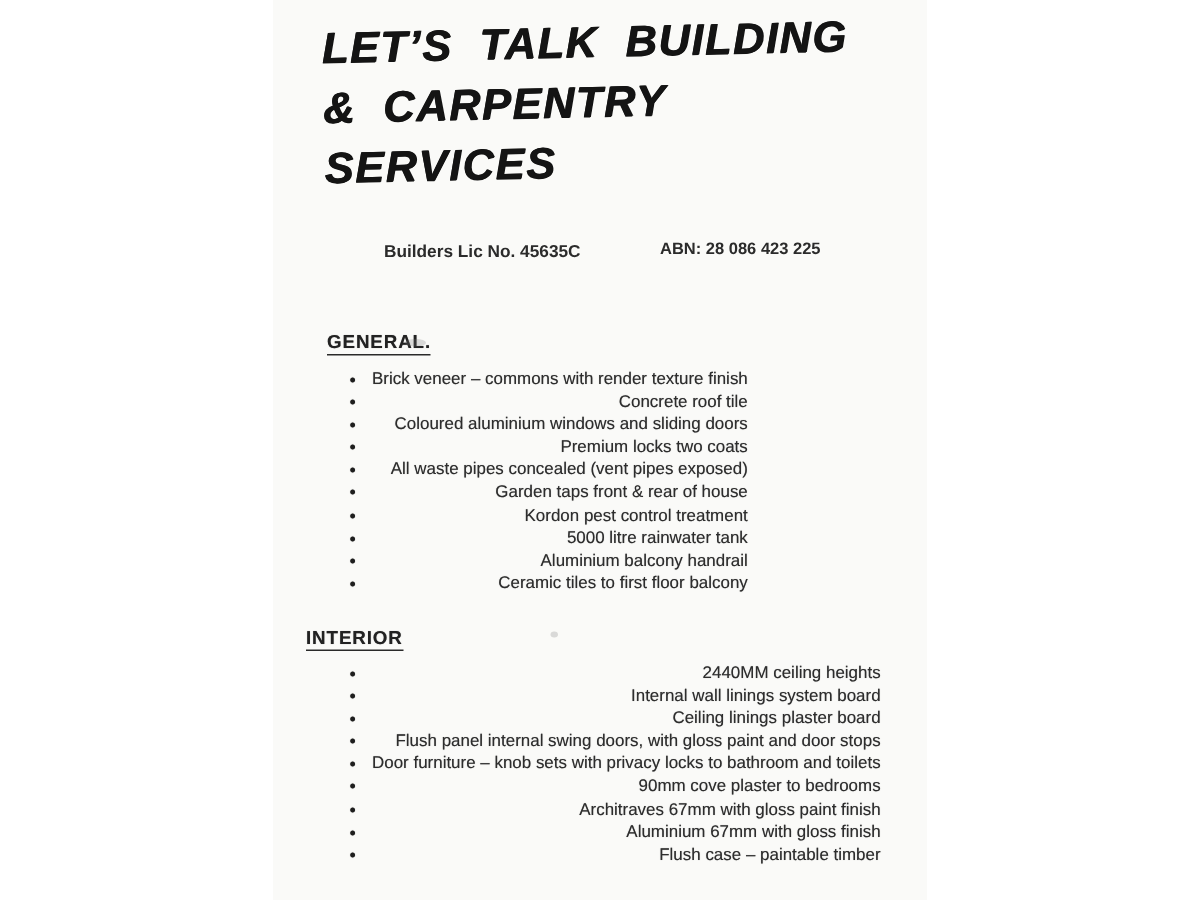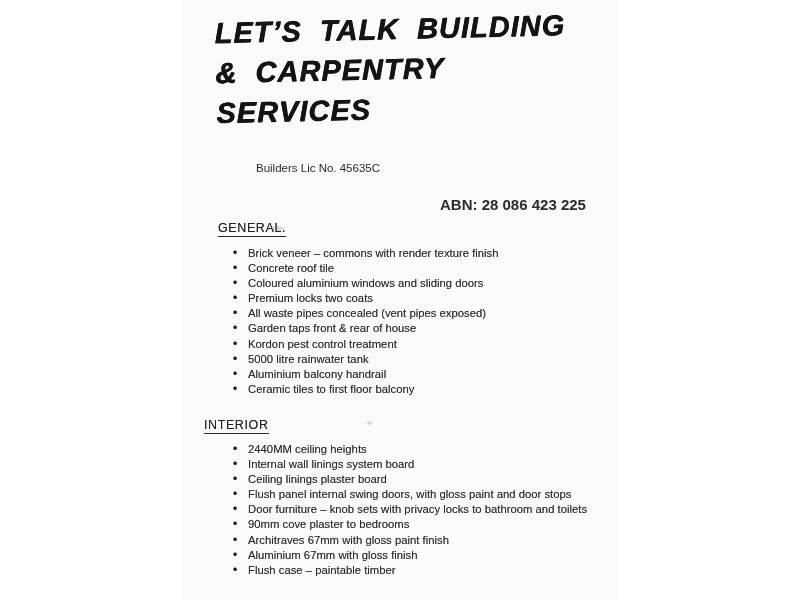--- a/index.html
+++ b/index.html
@@ -39,61 +39,60 @@
     word-spacing: 9px;
     color: #141414;
     text-shadow: 0.6px 0 0 #141414, 0 0.4px 0 #141414;
     white-space: nowrap;
   }
   .meta-row { position: absolute; top: 0; left: 0; width: 100%; }
   .lic {
     position: absolute;
     left: 31px;
     top: 162px;
-    font-weight: normal;
+    font-weight: bold;
     font-size: 11.5px;
     color: #2b2b2b;
     white-space: nowrap;
     padding-left: 43px;
   }
   .abn {
     position: absolute;
     left: 258px;
     top: 160px;
     font-weight: bold;
-    font-size: 15px;
+    font-size: 11px;
     color: #2b2b2b;
     white-space: nowrap;
-    margin-top: 36px;
   }
   .section-heading {
     position: absolute;
     font-size: 12.5px;
-    font-weight: normal;
+    font-weight: bold;
     letter-spacing: 0.6px;
     color: #222222;
     border-bottom: 1.5px solid #2a2a2a;
     padding-bottom: 1px;
     display: inline-block;
     text-shadow: 0 0 0.5px rgba(34,34,34,0.6);
   }
   .heading-general { left: 36px; top: 221px; }
   .heading-interior { left: 10px; top: 418px; margin-left: 12px; }
   .bullet-list {
     position: absolute;
     list-style: none;
     font-size: 11.3px;
     line-height: 15.1px;
     color: #2d2d2d;
     text-shadow: 0 0 0.5px rgba(45,45,45,0.55);
     white-space: nowrap;
   }
   .list-general  { left: 50px; top: 246px; }
   .list-interior { left: 50px; top: 442px; }
-  .bullet-list li { position: relative; padding-left: 16px; }
+  .bullet-list li { position: relative; padding-left: 16px; text-align: right; }
   .bullet-list li::before {
     content: "\2022";
     position: absolute;
     left: 1px;
     top: 0;
     font-size: 12px;
     color: #1e1e1e;
   }
   
   .artifact {

